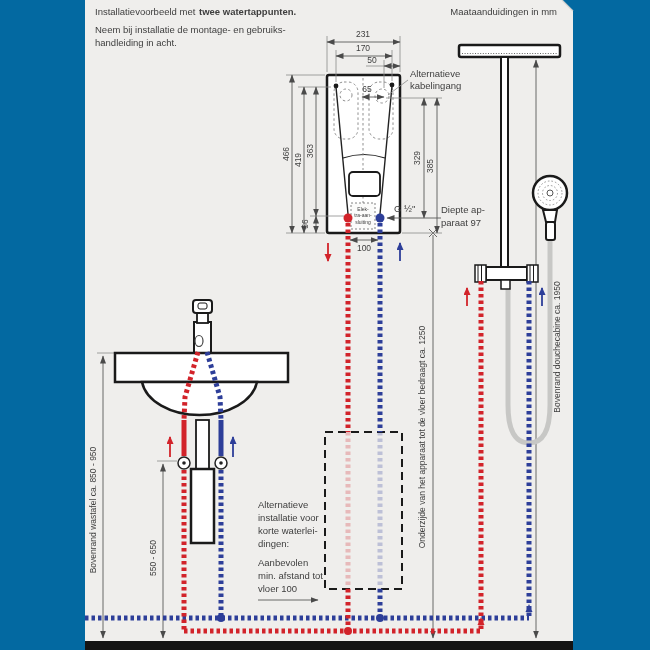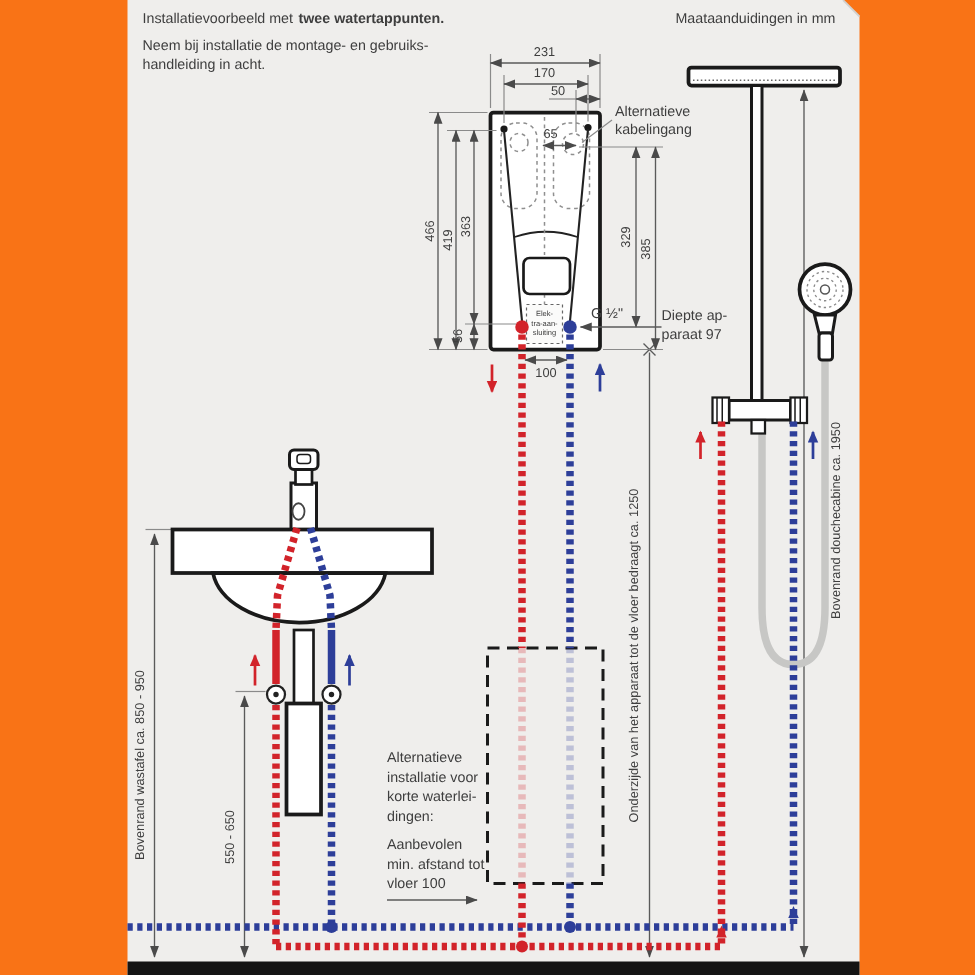--- a/index.html
+++ b/index.html
@@ -1,16 +1,16 @@
 <!DOCTYPE html>
 <html><head>
 <meta charset="utf-8">
 <style>
   html,body { margin:0; padding:0; background:#ffffff; }
-  .stage { position:relative; width:650px; height:650px; background:#f97316; overflow:hidden;
+  .stage { position:relative; width:650px; height:650px; background:#0369a1; overflow:hidden;
            font-family:"Liberation Sans", sans-serif; }
   svg { position:absolute; left:0; top:0; }
   text { font-family:"Liberation Sans", sans-serif; fill:#3e3e3e; }
   .t9  { font-size:9.5px; }
   .t85 { font-size:8.5px; }
   .t5  { font-size:5px; }
   .bold { font-weight:bold; }
   .bk   { fill:#ffffff; stroke:#1a1a1a; }
   .dim  { stroke:#5a5a5a; stroke-width:0.9; fill:none; }
   .ext  { stroke:#8a8a8a; stroke-width:0.8; fill:none; }

